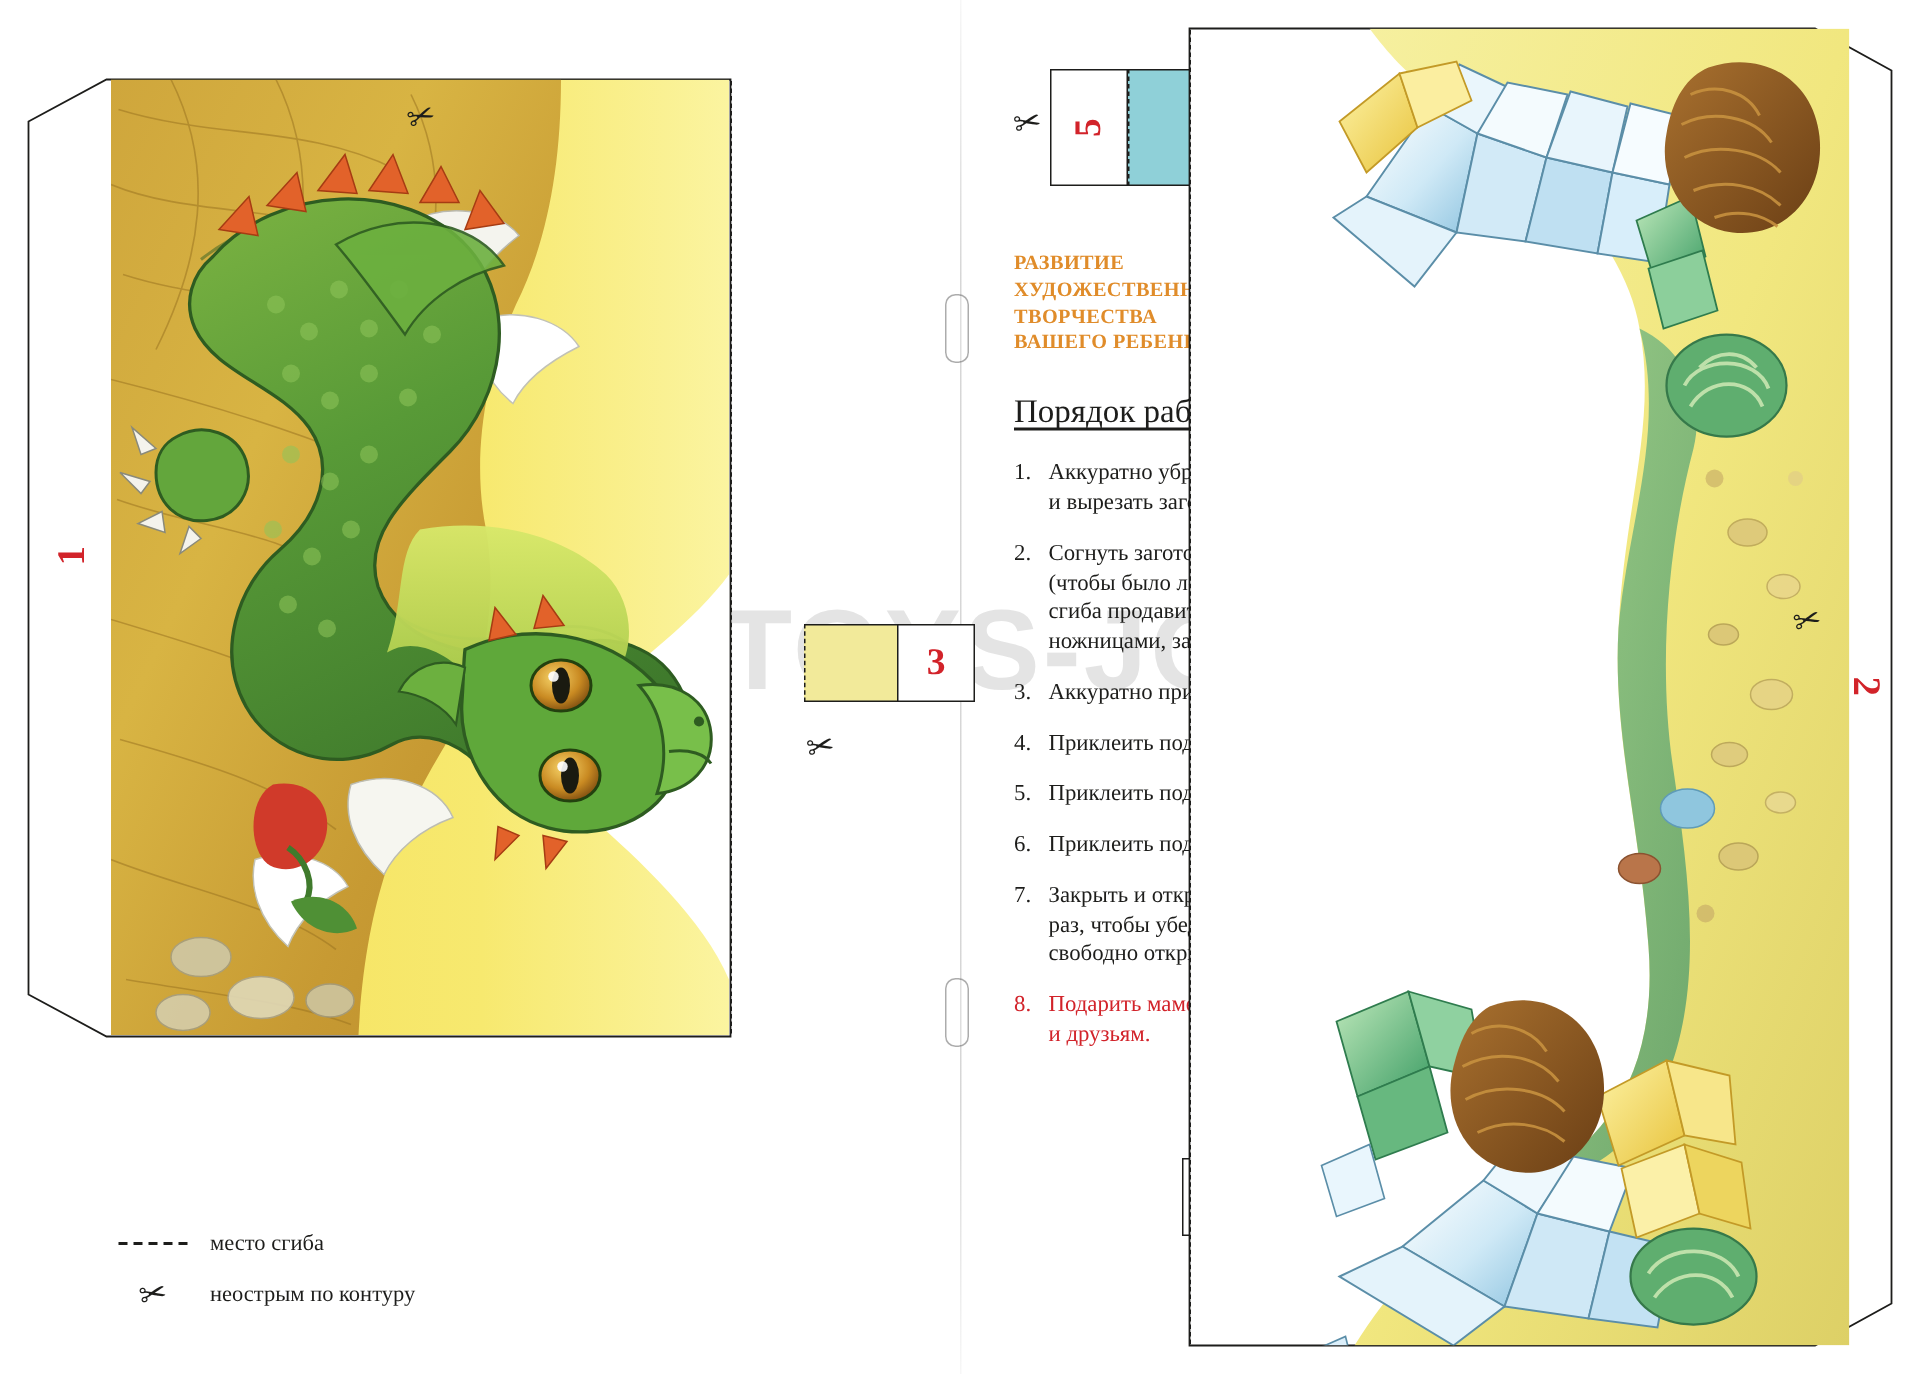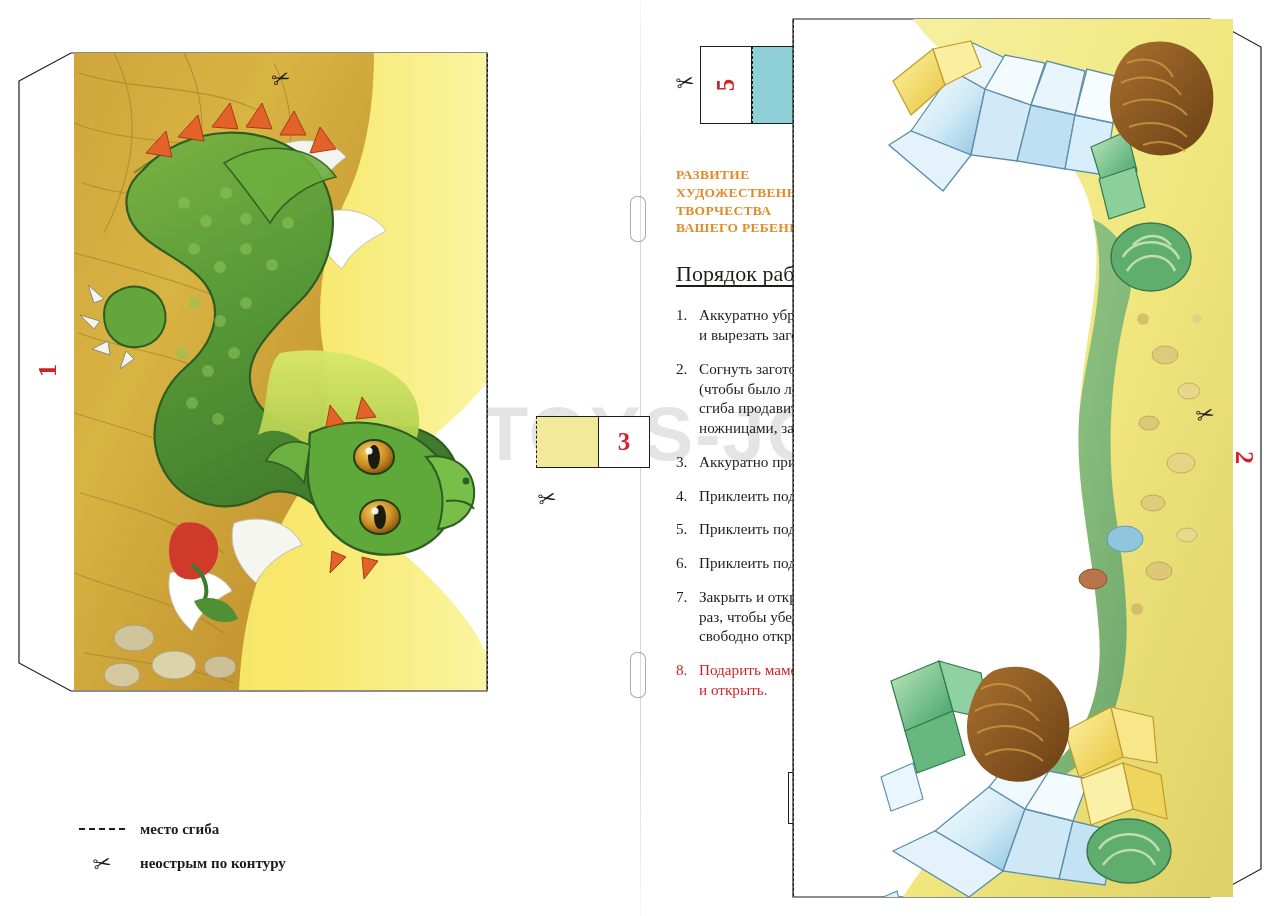--- a/index.html
+++ b/index.html
@@ -135,21 +135,20 @@
     top: 812px;
     font-family: "Liberation Serif", serif;
     font-size: 15px;
     color: #1d1d1b;
   }
   #legend .row {
     display: flex;
     align-items: center;
     height: 34px;
     gap: 14px;
-    font-weight: bold;
   }
   .legend-sample {
     width: 48px;
     display: flex;
     align-items: center;
     justify-content: center;
   }
   .dash-sample {
     width: 46px;
     border-top: 2px dashed #1d1d1b;
@@ -456,21 +455,21 @@
           <span>Закрыть и открыть открытку несколько</span><br>
           <span>раз, чтобы убедиться, что открытка</span><br>
           <span>свободно открывается и складывается</span>
         </span>
       </li>
 
       <li>
         <span class="idx red-text">8.</span>
         <span class="body red-text">
           <span>Подарить маме, папе, родственникам</span><br>
-          <span>и открыть.</span>
+          <span>и друзьям.</span>
         </span>
       </li>
     </ol>
   </div>
 
   <div class="tab-box" style="left:700px; top:46px; width:52px; height:78px;">
     <span class="num rot-90">5</span>
   </div>
   <div class="tab-strip" style="left:752px; top:46px; width:148px; height:78px; background:#8fd0d8; border-top:1px solid #1d1d1b; border-bottom:1px solid #1d1d1b;"></div>
   <div class="dash-v" style="left:752px; top:46px; height:78px;"></div>

